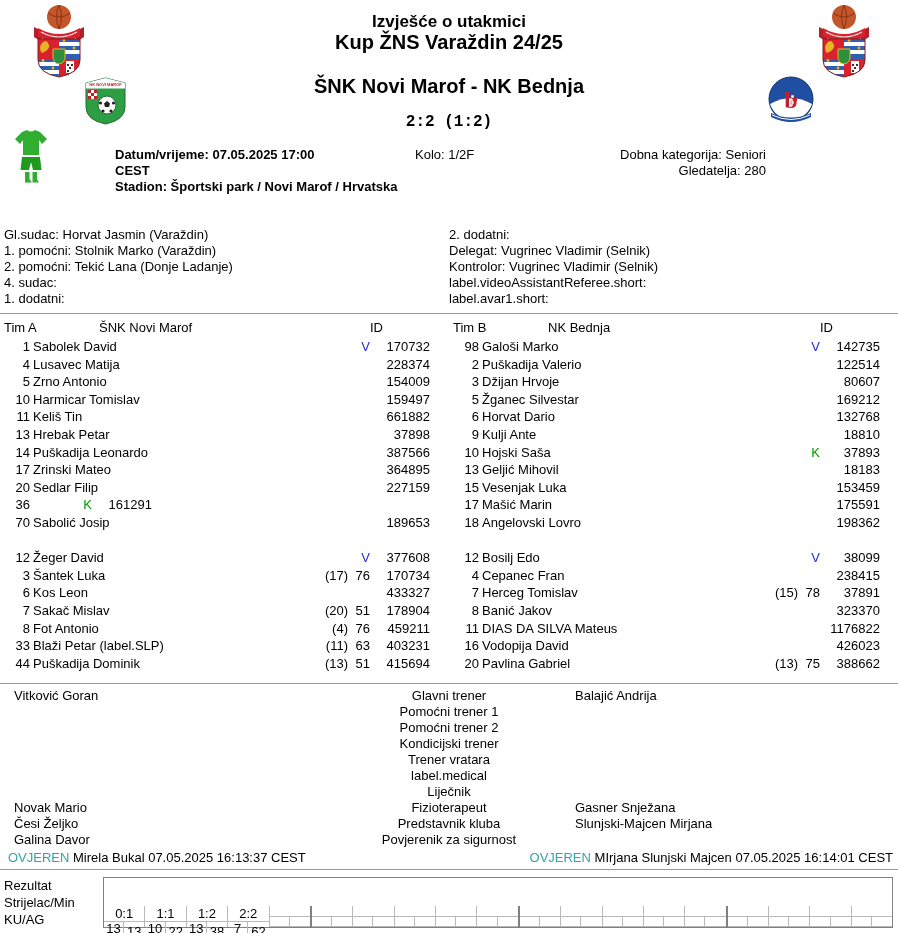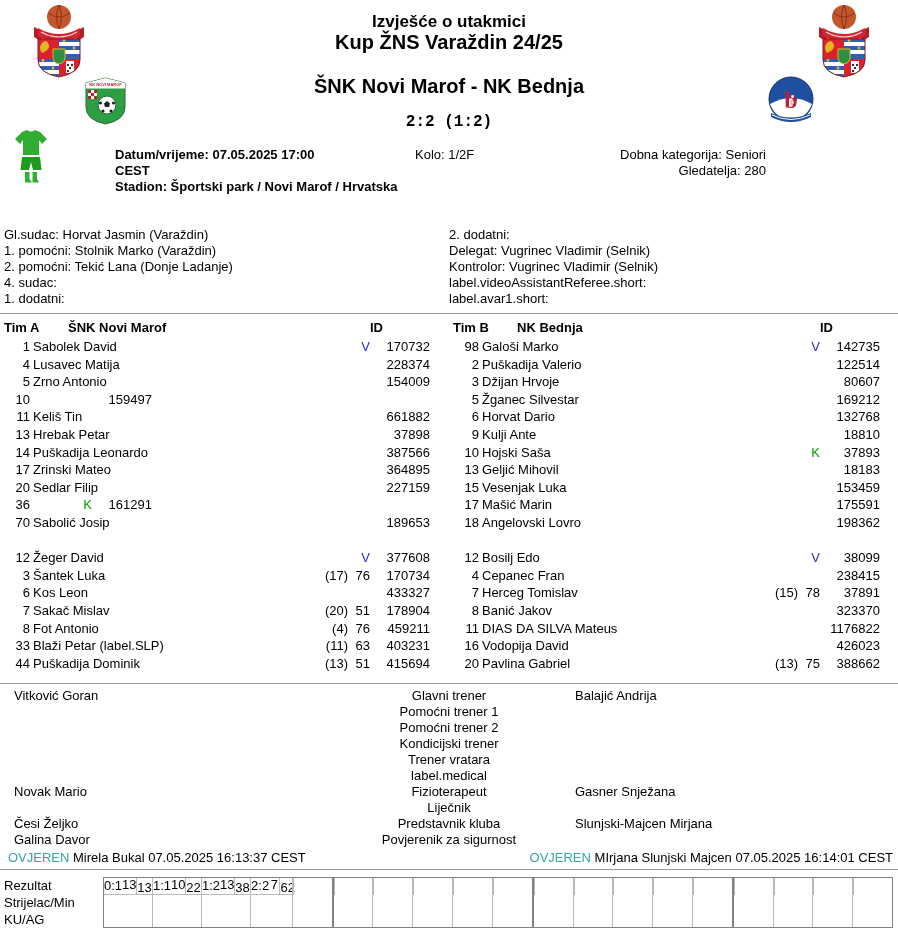--- a/index.html
+++ b/index.html
@@ -33,21 +33,21 @@
   .officials-left  { left:4px;   top:227px; line-height:16px; }
   .officials-right { left:449px; top:227px; line-height:16px; }
 
   .rule { position:absolute; left:0; width:898px; height:1px; background:#9a9a9a; }
   #rule1 { top:313px; } #rule2 { top:683px; } #rule3 { top:869px; }
 
   
   .team { position:absolute; top:320px; }
   .team-a { left:0;     width:430px; }
   .team-b { left:449px; width:431px; }
-  .team-header { display:flex; font-weight:bold; height:18px; line-height:16px; }
+  .team-header { display:flex; font-weight:normal; height:18px; line-height:16px;gap:31px; }
   .th-side { width:68px; padding-left:4px; box-sizing:border-box; }
   .th-name { flex:1; }
   .th-id   { width:60px; text-align:left; }
   .prow { display:flex; height:17.6px; line-height:17.6px; }
   .pnum  { width:30px; text-align:right; }
   .pname { flex:1; padding-left:3px; }
   .psub  { width:40px; text-align:right; }
   .pmark { width:22px; text-align:right; }
   .pid   { width:60px; text-align:right; }
   .pmark[data-value="V"] { color:#2b2bd2; }
@@ -63,21 +63,21 @@
 
   
   .cert-left  { position:absolute; left:8px; top:850px; }
   .cert-right { position:absolute; right:5px; top:850px; text-align:left; }
   .cert-status { color:#36a3a8; }
 
   
   .rg-labels { position:absolute; left:4px; top:877px; line-height:17px; }
   .rg { position:absolute; left:103px; top:877px; width:790px; height:51px;
         display:flex; border:1px solid #808080; box-sizing:border-box; background:#fff; }
-  .rg-group { flex:1; display:flex; flex-direction:row; border-left:1px solid #b9b9b9; }
+  .rg-group { flex:1; display:flex; flex-direction:column; border-left:1px solid #b9b9b9;margin-top:28px; }
   .rg-group:first-child { border-left:none; }
   .rg-group.thick { border-left:2px solid #808080; }
   .rg-score { height:16px; line-height:15px; text-align:center; border-bottom:1px solid #b9b9b9; }
   .rg-pair  { height:16px; display:flex; border-bottom:1px solid #b9b9b9; }
   .rg-scorer{ width:50%; text-align:center; line-height:14px; border-right:1px solid #b9b9b9; box-sizing:border-box; }
   .rg-min   { width:50%; text-align:center; line-height:14px; padding-top:3px; box-sizing:border-box; }
   .rg-ku    { flex:1; }
 </style>
 </head>
 <body>
@@ -273,20 +273,21 @@
         <div class="prow">
           <span class="pnum" data-value="5">5</span>
           <span class="pname" data-value="Zrno Antonio">Zrno Antonio</span>
           <span class="psub" data-value=""></span>
           <span class="pmark" data-value=""></span>
           <span class="pid" data-value="154009">154009</span>
         </div>
 
         <div class="prow">
           <span class="pnum" data-value="10">10</span>
+          <span class="pname" data-value="Harmicar Tomislav">Harmicar Tomislav</span>
           <span class="psub" data-value=""></span>
           <span class="pmark" data-value=""></span>
           <span class="pid" data-value="159497">159497</span>
         </div>
 
         <div class="prow">
           <span class="pnum" data-value="11">11</span>
           <span class="pname" data-value="Keliš Tin">Keliš Tin</span>
           <span class="psub" data-value=""></span>
           <span class="pmark" data-value=""></span>
@@ -590,29 +591,29 @@
         <span class="staff-away" data-value=""></span>
       </div>
 
       <div class="staff-row">
         <span class="staff-home" data-value=""></span>
         <span class="staff-role" data-value="label.medical">label.medical</span>
         <span class="staff-away" data-value=""></span>
       </div>
 
       <div class="staff-row">
+        <span class="staff-home" data-value=""></span>
+        <span class="staff-role" data-value="Liječnik">Liječnik</span>
+        <span class="staff-away" data-value=""></span>
+      </div>
+
+      <div class="staff-row">
         <span class="staff-home" data-value="Novak Mario">Novak Mario</span>
         <span class="staff-role" data-value="Fizioterapeut">Fizioterapeut</span>
         <span class="staff-away" data-value="Gasner Snježana">Gasner Snježana</span>
-      </div>
-
-      <div class="staff-row">
-        <span class="staff-home" data-value=""></span>
-        <span class="staff-role" data-value="Liječnik">Liječnik</span>
-        <span class="staff-away" data-value=""></span>
       </div>
 
       <div class="staff-row">
         <span class="staff-home" data-value="Česi Željko">Česi Željko</span>
         <span class="staff-role" data-value="Predstavnik kluba">Predstavnik kluba</span>
         <span class="staff-away" data-value="Slunjski-Majcen Mirjana">Slunjski-Majcen Mirjana</span>
       </div>
 
       <div class="staff-row">
         <span class="staff-home" data-value="Galina Davor">Galina Davor</span>

